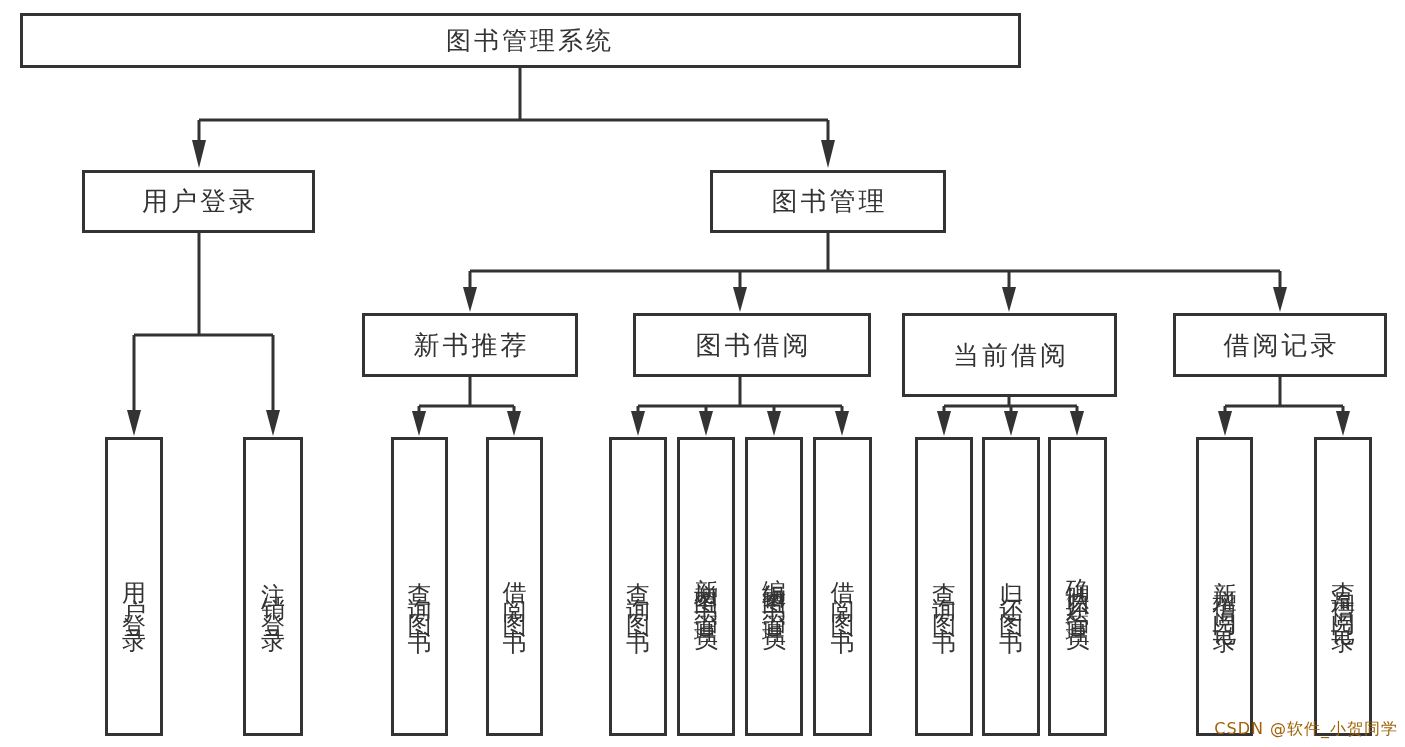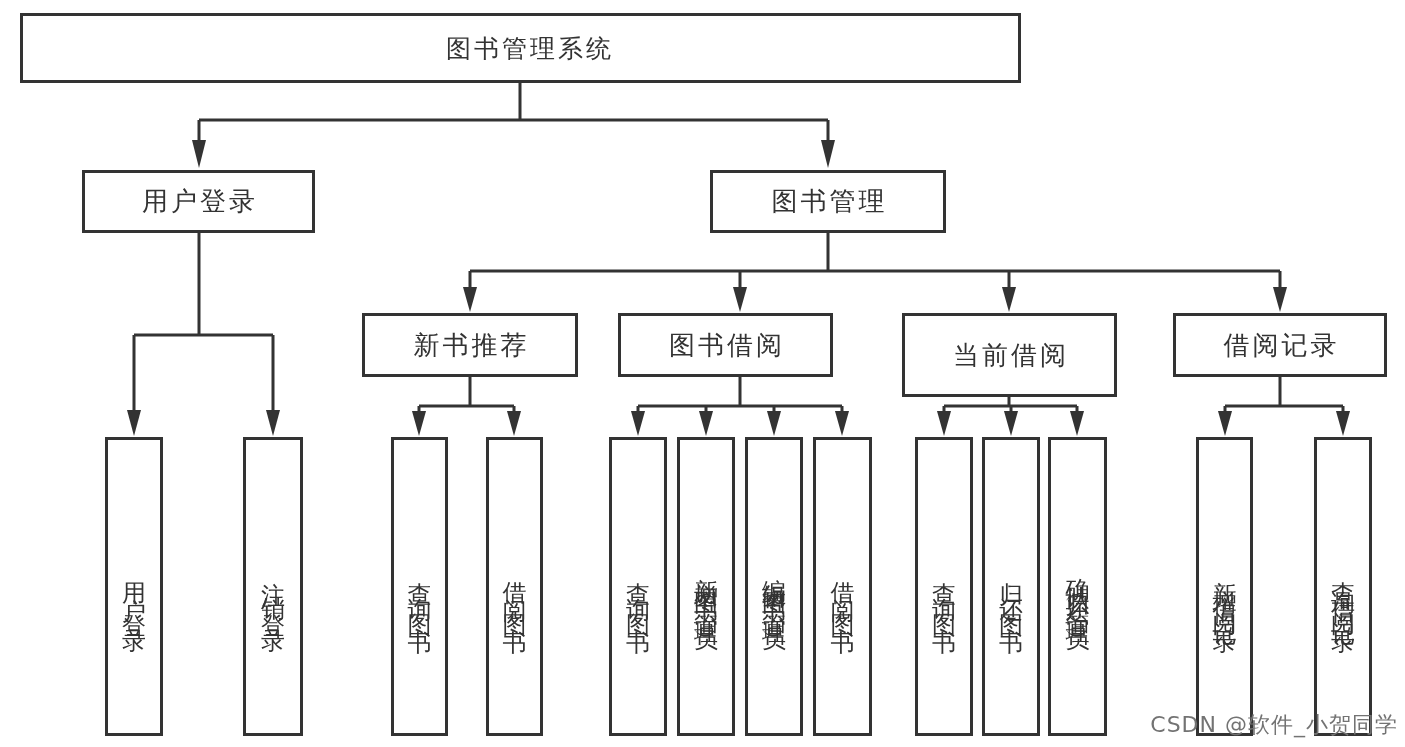--- a/index.html
+++ b/index.html
@@ -30,22 +30,22 @@
     font-size:24px;
     line-height:1;
   }
   
   .ls16{letter-spacing:16px;padding-top:16px;}
   .ls10{letter-spacing:10px;padding-top:10px;}
   .ls7{letter-spacing:7px;padding-top:7px;}
   .watermark{
     position:absolute;
     right:7px;bottom:7px;
-    font-size:22px;
-    color:#737373;
+    font-size:16px;
+    color:#a16207;
     letter-spacing:1px;
     white-space:nowrap;
   }
 </style>
 </head>
 <body>
 
 <div class="canvas">
 
   <svg class="connectors" viewBox="0 0 1405 747">
@@ -81,27 +81,27 @@
       <polygon points="767,411 781,411 774,436"></polygon>
       <polygon points="835,411 849,411 842,436"></polygon>
       <polygon points="937,411 951,411 944,436"></polygon>
       <polygon points="1004,411 1018,411 1011,436"></polygon>
       <polygon points="1070,411 1084,411 1077,436"></polygon>
       <polygon points="1218,411 1232,411 1225,436"></polygon>
       <polygon points="1336,411 1350,411 1343,436"></polygon>
     </g>
   </svg>
 
-  <div class="box h root-box" style="left:20px;top:13px;width:1001px;height:70px;padding-left:19px;">图书管理系统</div>
+  <div class="box h root-box" style="left:20px;top:13px;width:1001px;height:55px;padding-left:19px;">图书管理系统</div>
 
   <div class="box h" style="left:82px;top:170px;width:233px;height:63px;">用户登录</div>
   <div class="box h" style="left:710px;top:170px;width:236px;height:63px;">图书管理</div>
 
   <div class="box h" style="left:362px;top:313px;width:216px;height:64px;">新书推荐</div>
-  <div class="box h" style="left:618px;top:313px;width:215px;height:64px;">图书借阅</div>
+  <div class="box h" style="left:633px;top:313px;width:238px;height:64px;">图书借阅</div>
   <div class="box h" style="left:902px;top:313px;width:215px;height:84px;">当前借阅</div>
   <div class="box h" style="left:1173px;top:313px;width:214px;height:64px;">借阅记录</div>
 
   <div class="box v ls16" style="left:105px;top:437px;width:58px;height:299px;">用户登录</div>
   <div class="box v ls16" style="left:243px;top:437px;width:60px;height:299px;">注销登录</div>
 
   <div class="box v ls16" style="left:391px;top:437px;width:57px;height:299px;">查询图书</div>
   <div class="box v ls16" style="left:486px;top:437px;width:57px;height:299px;">借阅图书</div>
 
   <div class="box v ls16" style="left:609px;top:437px;width:58px;height:299px;">查询图书</div>

